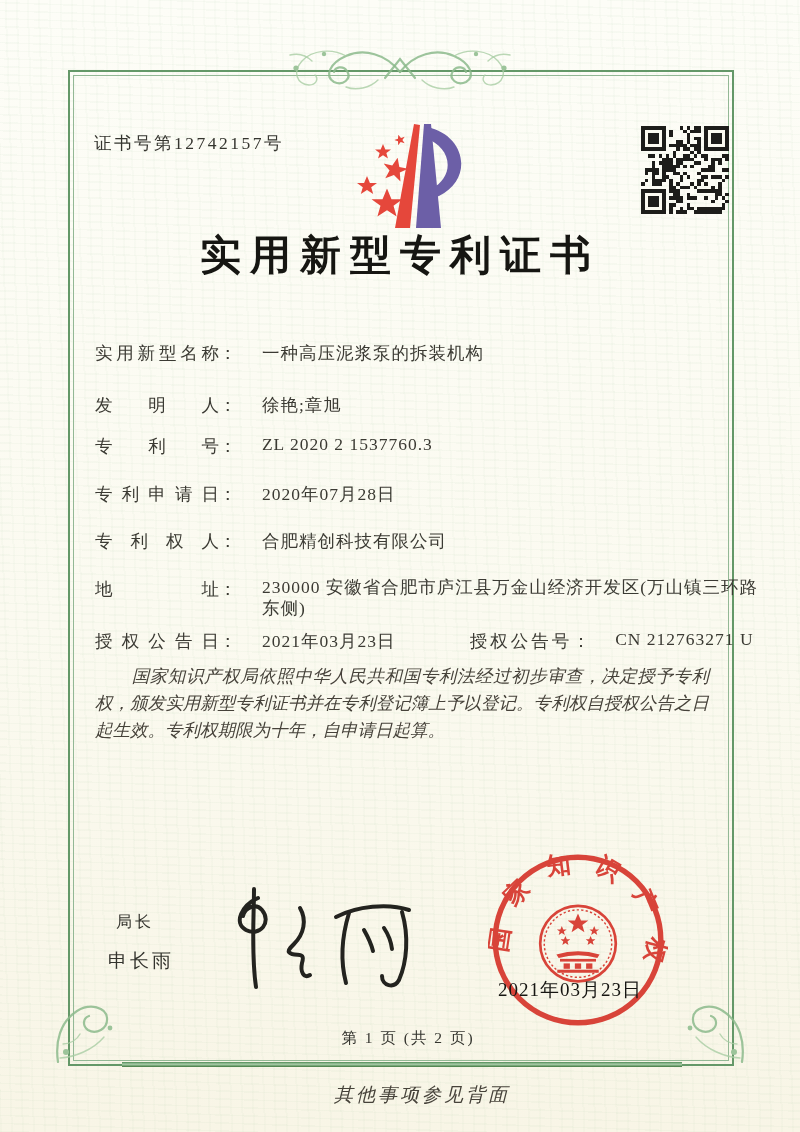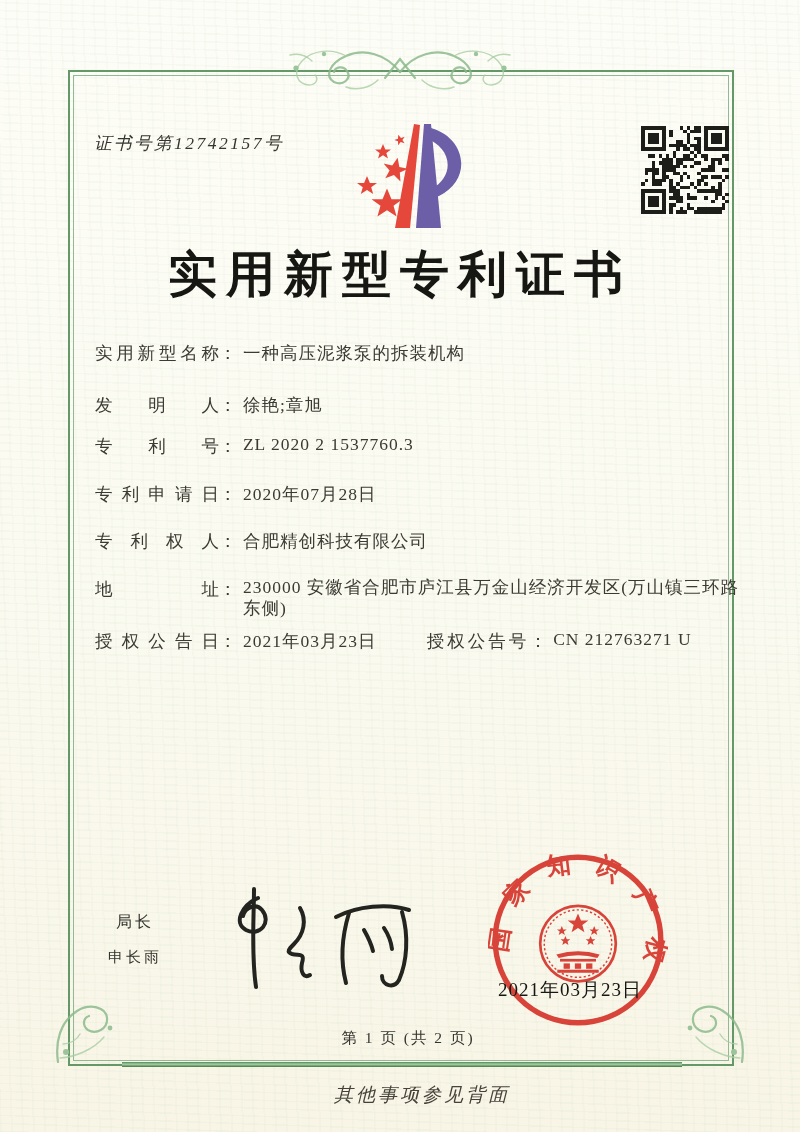--- a/index.html
+++ b/index.html
@@ -17,41 +17,41 @@
          border:2px solid #649868;}
   .frame-inner{position:absolute;inset:3px;border:1px solid #93b895;}
   .frame-bottom-thick{position:absolute;left:52px;right:50px;bottom:-3px;height:5px;
          background:linear-gradient(180deg,#4e8a55,#a9cda9 45%,#40793f);}
   .ornament{position:absolute;}
   svg{display:block;}
   .orn-stroke{fill:none;stroke:#8cba8c;stroke-width:2.2;stroke-linecap:round;opacity:.85;}
   .orn-stroke2{fill:none;stroke:#a9cda4;stroke-width:1.4;stroke-linecap:round;opacity:.8;}
 
   .cert-no{position:absolute;left:94px;top:131px;font-size:17.5px;color:#35352f;
-           letter-spacing:2.5px;font-style:italic;}
+           letter-spacing:2.5px;}
   .logo{position:absolute;left:340px;top:112px;}
   .qr{position:absolute;left:641px;top:126px;}
-  .title{position:absolute;left:0;top:242px;width:100%;text-align:center;
-         font-size:49px;font-weight:600;color:#161612;letter-spacing:9px;}
+  .title{position:absolute;left:0;top:228px;width:100%;text-align:center;
+         font-size:41px;font-weight:600;color:#161612;letter-spacing:9px;}
 
   .fields{position:absolute;left:95px;top:0;width:630px;color:#3b3a33;font-size:17.5px;}
   .frow{position:absolute;left:0;white-space:nowrap;}
   .flabel{display:inline-flex;justify-content:space-between;width:124px;
           vertical-align:top;}
   .fcolon{display:inline-block;vertical-align:top;}
-  .fvalue{display:inline-block;vertical-align:top;letter-spacing:1px;margin-left:2px;}
+  .fvalue{display:inline-block;vertical-align:top;letter-spacing:1px;margin-left:21px;}
   .fvalue-wrap{white-space:normal;width:505px;line-height:21px;}
   .flabel2{letter-spacing:3px;}
 
   .body-text{position:absolute;left:95px;top:663px;width:614px;color:#46423a;
              font-size:17.5px;line-height:27px;text-align:justify;font-style:italic;}
   .body-text p{margin:0;text-indent:2.1em;}
 
   .sig-title{position:absolute;left:116px;top:912px;font-size:16px;color:#33332d;letter-spacing:3px;}
-  .sig-name{position:absolute;left:108px;top:948px;font-size:15px;color:#33332d;letter-spacing:3px;}
+  .sig-name{position:absolute;left:108px;top:948px;font-size:19px;color:#33332d;letter-spacing:3px;}
   .sig-svg{position:absolute;left:196px;top:882px;}
   .sig-stroke{fill:none;stroke:#23231f;stroke-width:4;stroke-linecap:round;stroke-linejoin:round;}
 
   .seal{position:absolute;left:488px;top:850px;opacity:.92;}
   .seal-date{position:absolute;left:478px;top:977px;width:184px;text-align:center;
              font-size:19px;color:#161612;letter-spacing:1px;}
 
   .page-info{position:absolute;left:8px;top:1028px;width:100%;text-align:center;
              font-size:15.5px;color:#35352f;letter-spacing:2px;}
   .back-note{position:absolute;left:0;top:1082px;width:100%;text-align:center;
@@ -406,26 +406,27 @@
     </div>
     <div class="frow" style="top:629px;">
       <span class="flabel jchars">
           <span>授</span>
           <span>权</span>
           <span>公</span>
           <span>告</span>
           <span>日</span>
         </span><span class="fcolon">：</span>
       <span class="fvalue">2021年03月23日</span>
-      <span class="flabel2" style="margin-left:46px;">授权公告号</span><span class="fcolon">：</span>
+      <span class="flabel2" style="margin-left:70px;">授权公告号</span><span class="fcolon">：</span>
       <span class="fvalue">CN 212763271 U</span>
     </div>
   </div>
 
   <div class="body-text">
+    <p>国家知识产权局依照中华人民共和国专利法经过初步审查，决定授予专利权，颁发实用新型专利证书并在专利登记簿上予以登记。专利权自授权公告之日起生效。专利权期限为十年，自申请日起算。</p>
   </div>
 
   <div class="sig-title">局长</div>
   <div class="sig-name">申长雨</div>
   <div class="sig-svg">
     <svg width="230" height="115" viewBox="0 0 230 115">
       <path class="sig-stroke" d="M62,16 C46,23 37,41 50,48 C64,55 76,40 66,28 C60,21 49,25 47,34"></path>
       <path class="sig-stroke" d="M58,7 C58,34 55,72 60,105"></path>
       <path class="sig-stroke" d="M104,26 C111,38 108,52 98,62 C93,67 90,70 96,72 C104,74 109,71 106,81 C104,90 108,97 114,93"></path>
       <path class="sig-stroke" d="M140,35 C161,24 192,21 213,28"></path>

